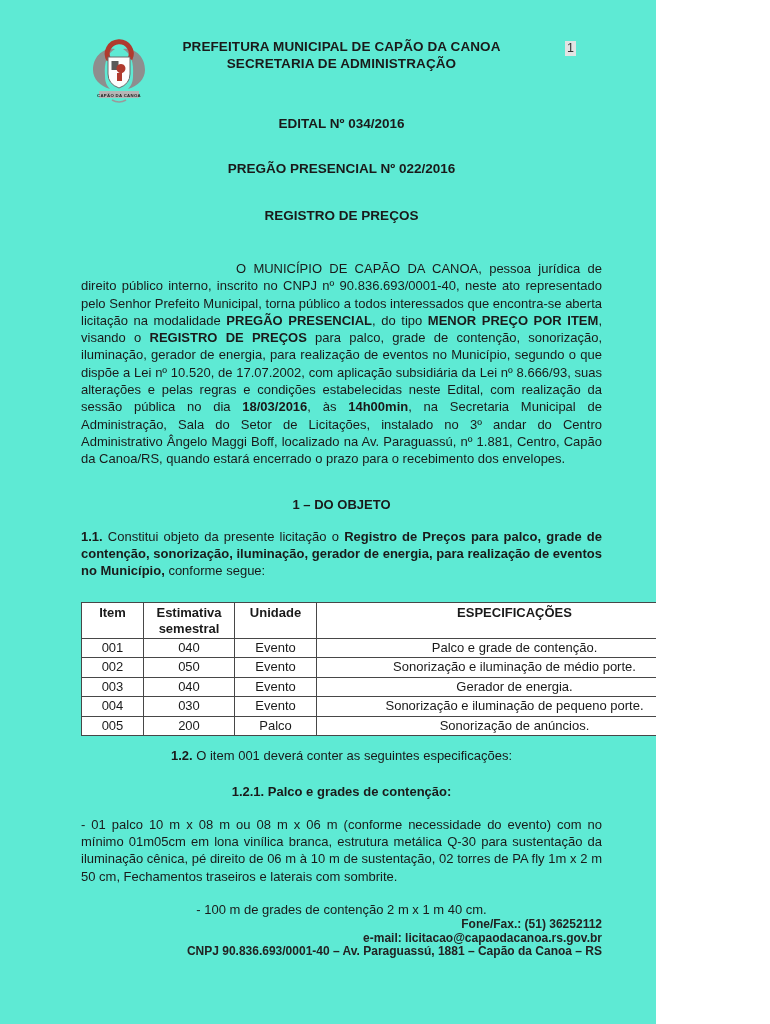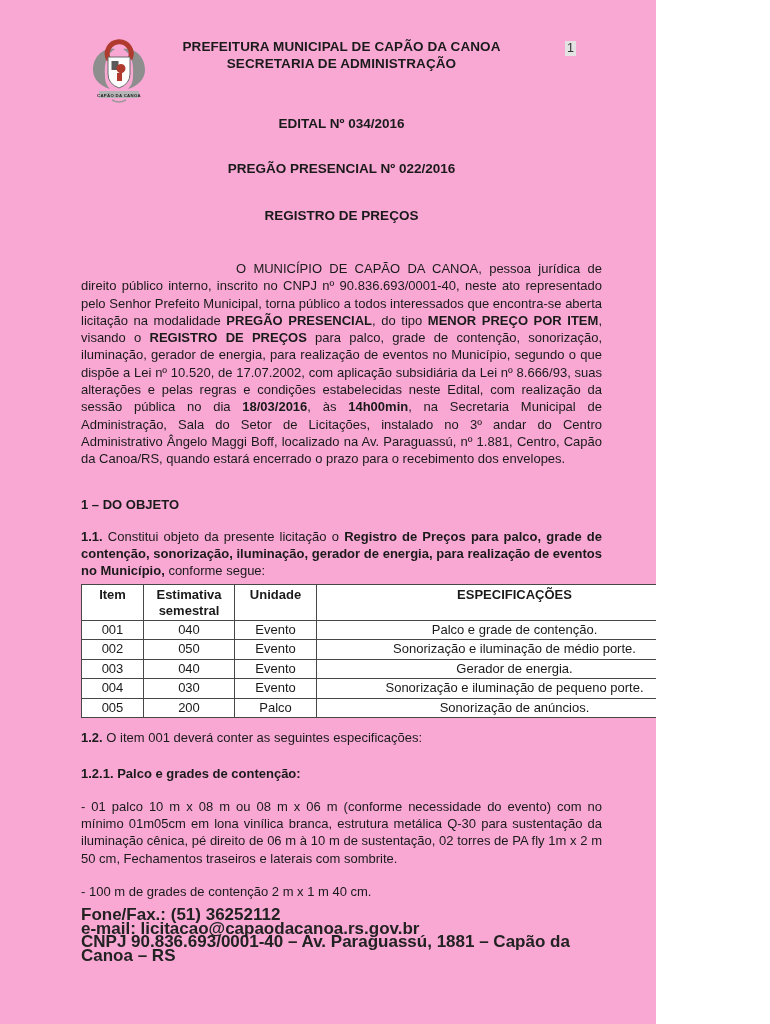--- a/index.html
+++ b/index.html
@@ -1,20 +1,20 @@
 <!DOCTYPE html>
 <html><head>
 <meta charset="utf-8">
 <style>
   * { margin:0; padding:0; box-sizing:border-box; }
   html,body { background:#fff; }
   .page {
     position:relative;
     width:656px; height:1024px;
-    background:#f9a8d4;
+    background:#5eead4;
     font-family:"Liberation Sans","DejaVu Sans",sans-serif;
     font-size:13px;
     color:#1a1a1a;
     overflow:hidden;
   }
   .content { padding:38px 54px 0 81px; position:relative; }
 
   
   .header { position:relative; height:34px; }
   .org-title { text-align:center; font-weight:bold; font-size:13.5px; line-height:17px; letter-spacing:0.1px; }
@@ -25,53 +25,53 @@
     padding:0 2px; font-size:12.5px; line-height:15px;
   }
 
   
   .doc-heading { text-align:center; font-weight:bold; font-size:13.5px; line-height:17px; }
   .h-edital   { margin-top:43px; }
   .h-pregao   { margin-top:28px; }
   .h-registro { margin-top:30px; }
 
   
-  p { line-height:17.3px; }
+  p { line-height:17.3px;text-align:center; }
   .intro { margin-top:36px; text-align:justify; text-indent:155px; }
   .s1-heading { margin-top:28px; font-weight:bold; }
   .p-s11 { margin-top:15px; text-align:justify; }
   .p-s12 { margin-top:11px; }
   .s121-heading { margin-top:18px; font-weight:bold; }
   .p-spec1 { margin-top:16px; text-align:justify; }
   .p-spec2 { margin-top:16px; }
 
   
   table.items {
-    margin-top:4px;
+    margin-top:22px;
     width:631px;
     border-collapse:collapse;
     table-layout:fixed;
   }
   table.items th, table.items td {
     border:1.7px solid #474747;
     font-size:13px;
     padding:1px 6px;
     background:#fff;
   }
   table.items th { font-weight:bold; text-align:center; vertical-align:top; line-height:16px; padding-top:2px; }
   table.items td { line-height:16.5px; }
   .col-item { width:62px; }
   .col-est  { width:91px; }
   .col-unit { width:82px; }
   .col-spec { width:396px; }
   td.c { text-align:center; }
   td.l { text-align:center; }
 
   
-  .footer { margin-top:8px; text-align:left; font-weight:bold; font-size:17px; line-height:13.5px; color:#222; }
+  .footer { text-align:right; font-weight:bold; font-size:12px; line-height:13.5px; color:#222; }
 </style>
 </head>
 <body>
 
 <div class="page">
   <div class="content">
 
     <div class="header">
       <span class="logo">
         <svg viewBox="0 0 62 66" width="62" height="66" aria-hidden="true">

